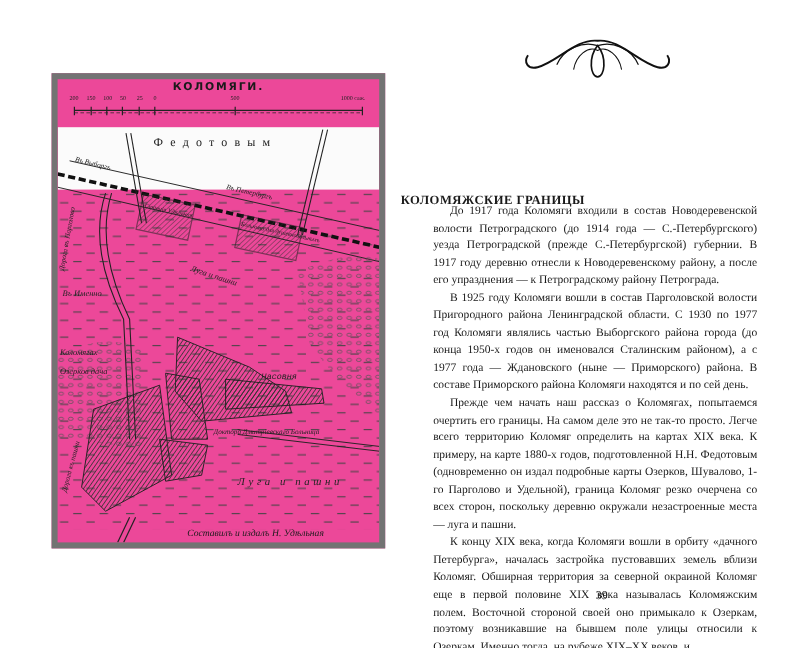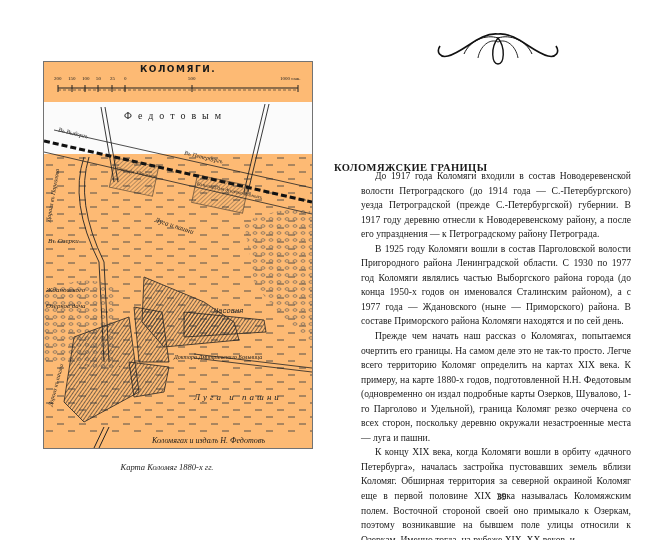--- a/index.html
+++ b/index.html
@@ -7,21 +7,21 @@
       width: 669px; height: 540px; background: #ffffff; position: relative; overflow: hidden;
       font-family: "Liberation Serif", "DejaVu Serif", serif; color: #1a1a1a;
     }
     .page { position: absolute; top: 0; height: 540px; }
     .page-left { left: 0; width: 334px; }
     .page-right { left: 334px; width: 335px; }
 
     
     .map-frame {
       position: absolute; left: 43px; top: 61px; width: 268px; height: 386px;
-      border: 1px solid #737373; background: #fdba74; overflow: hidden;
+      border: 5px solid #737373; background: #ec4899; overflow: hidden;
     }
     .map-title {
       position: absolute; left: 0; right: 0; top: 2px; text-align: center;
       font-family: "DejaVu Sans", sans-serif; font-weight: bold; font-size: 9px; letter-spacing: 1.5px;
     }
     .map-svg { position: absolute; left: 0; top: 0; }
     .map-label {
       position: absolute; font-family: "Liberation Serif", serif; font-style: italic;
       font-size: 7px; color: #222; white-space: nowrap;
     }
@@ -133,31 +133,30 @@
     <div class="map-label" style="left:80px;top:14px;font-size:5px;font-style:normal;">0</div>
     <div class="map-label" style="left:144px;top:14px;font-size:5px;font-style:normal;">500</div>
     <div class="map-label" style="left:236px;top:14px;font-size:5px;font-style:normal;">1000 саж.</div>
 
     <div class="map-label big" style="left:80px;top:48px;">Федотовым</div>
     <div class="map-label" style="left:14px;top:68px;transform:rotate(14deg);font-size:6px;">Въ Выборгъ</div>
     <div class="map-label" style="left:140px;top:92px;transform:rotate(13deg);font-size:6px;">Въ Петербургъ</div>
     <div class="map-label" style="left:72px;top:108px;font-size:5px;transform:rotate(12deg);">Станція Удѣльная</div>
     <div class="map-label" style="left:152px;top:126px;font-size:5px;transform:rotate(12deg);">Больница для душевнобольныхъ</div>
     <div class="map-label" style="left:110px;top:160px;transform:rotate(18deg);">Луга и пашни</div>
-    <div class="map-label" style="left:4px;top:175px;">Въ Озерки</div>
-    <div class="map-label" style="left:2px;top:224px;">Ждановского</div>
+    <div class="map-label" style="left:4px;top:175px;">Въ Именно</div>
+    <div class="map-label" style="left:2px;top:224px;">Коломягах</div>
     <div class="map-label" style="left:2px;top:240px;">Озерков дача</div>
     <div class="map-label" style="left:170px;top:245px;font-family:Liberation Mono, monospace;">Часовня</div>
     <div class="map-label" style="left:130px;top:292px;font-size:6px;">Доктора Дмитріевскаго Больница</div>
     <div class="map-label" style="left:150px;top:330px;font-size:9px;letter-spacing:3px;">Луга и пашни</div>
     <div class="map-label" style="left:-10px;top:320px;transform:rotate(-75deg);font-size:6px;">Дорога къ пашни</div>
     <div class="map-label" style="left:-18px;top:130px;transform:rotate(-80deg);font-size:6px;">Дорога въ Парголово</div>
-    <div class="map-credit">Коломягах и издалъ Н. Федотовъ</div>
+    <div class="map-credit">Составилъ и издалъ Н. Удѣльная</div>
   </div>
-  <div class="caption">Карта Коломяг 1880-х гг.</div>
 </div>
 
 <div class="page page-right">
   <svg class="ornament" viewBox="0 0 128 46">
     <path d="M6 22 C2 28 6 34 14 32 C30 28 46 8 64 10 C82 8 98 28 114 32 C122 34 126 28 122 22" fill="none" stroke="#111" stroke-width="1.6"></path>
     <path d="M30 30 C36 16 52 10 64 14 C76 10 92 16 98 30" fill="none" stroke="#111" stroke-width="1"></path>
     <path d="M44 34 C46 22 56 14 64 18 C72 14 82 22 84 34" fill="none" stroke="#111" stroke-width="0.9"></path>
     <path d="M64 14 C56 24 58 40 64 40 C70 40 72 24 64 14 Z" fill="none" stroke="#111" stroke-width="1.4"></path>
   </svg>
   <div class="chapter-title">КОЛОМЯЖСКИЕ ГРАНИЦЫ</div>

